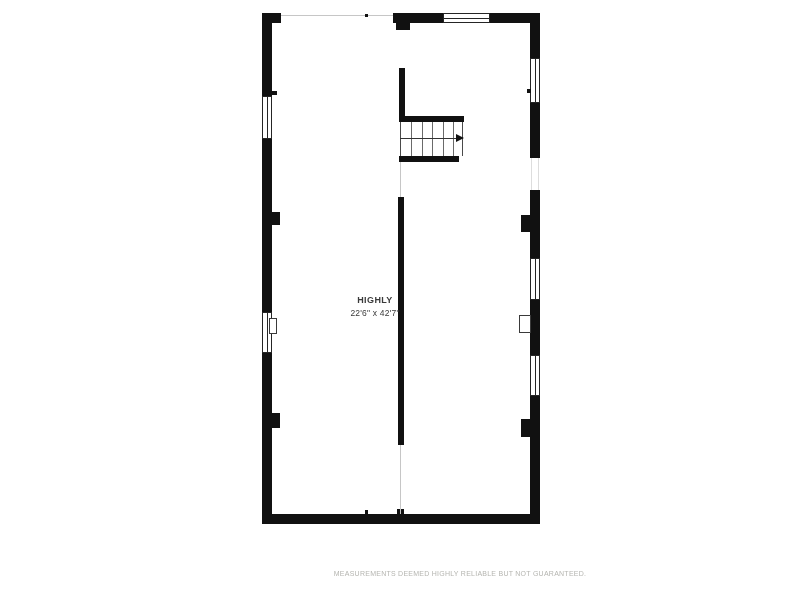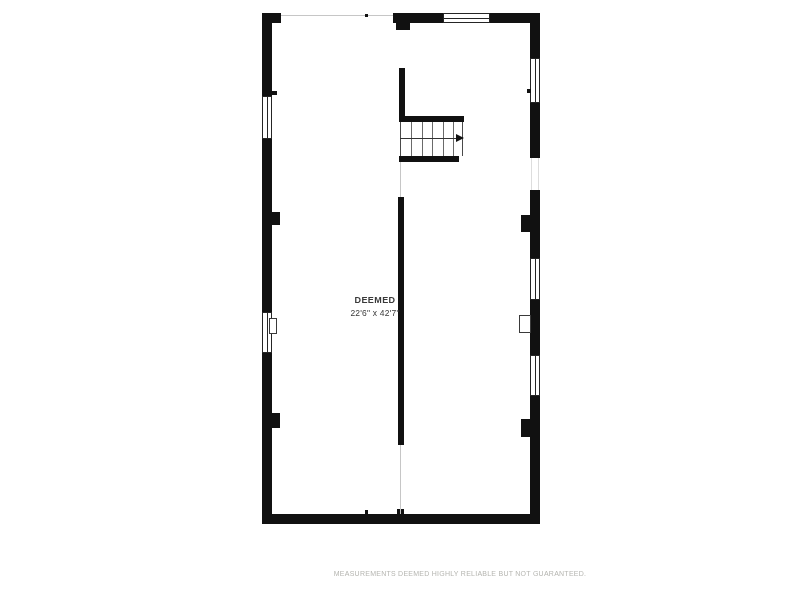--- a/index.html
+++ b/index.html
@@ -83,17 +83,17 @@
     </div>
     <div class="stair-midline"></div>
     <div class="stair-arrow"></div>
     <div class="wall" style="left:399px;top:156px;width:60px;height:6px;"></div>
   </div>
 
   <div class="thin" style="left:400px;top:162px;width:1px;height:35px;"></div>
   <div class="wall" style="left:398px;top:197px;width:6px;height:248px;"></div>
   <div class="thin" style="left:400px;top:445px;width:1px;height:69px;"></div>
 
-  <div class="room-label">DEEMED</div>
+  <div class="room-label">HIGHLY</div>
   <div class="room-dims">22'6" x 42'7"</div>
   <div class="disclaimer">MEASUREMENTS DEEMED HIGHLY RELIABLE BUT NOT GUARANTEED.</div>
 
 </div>
 
 </body></html>

